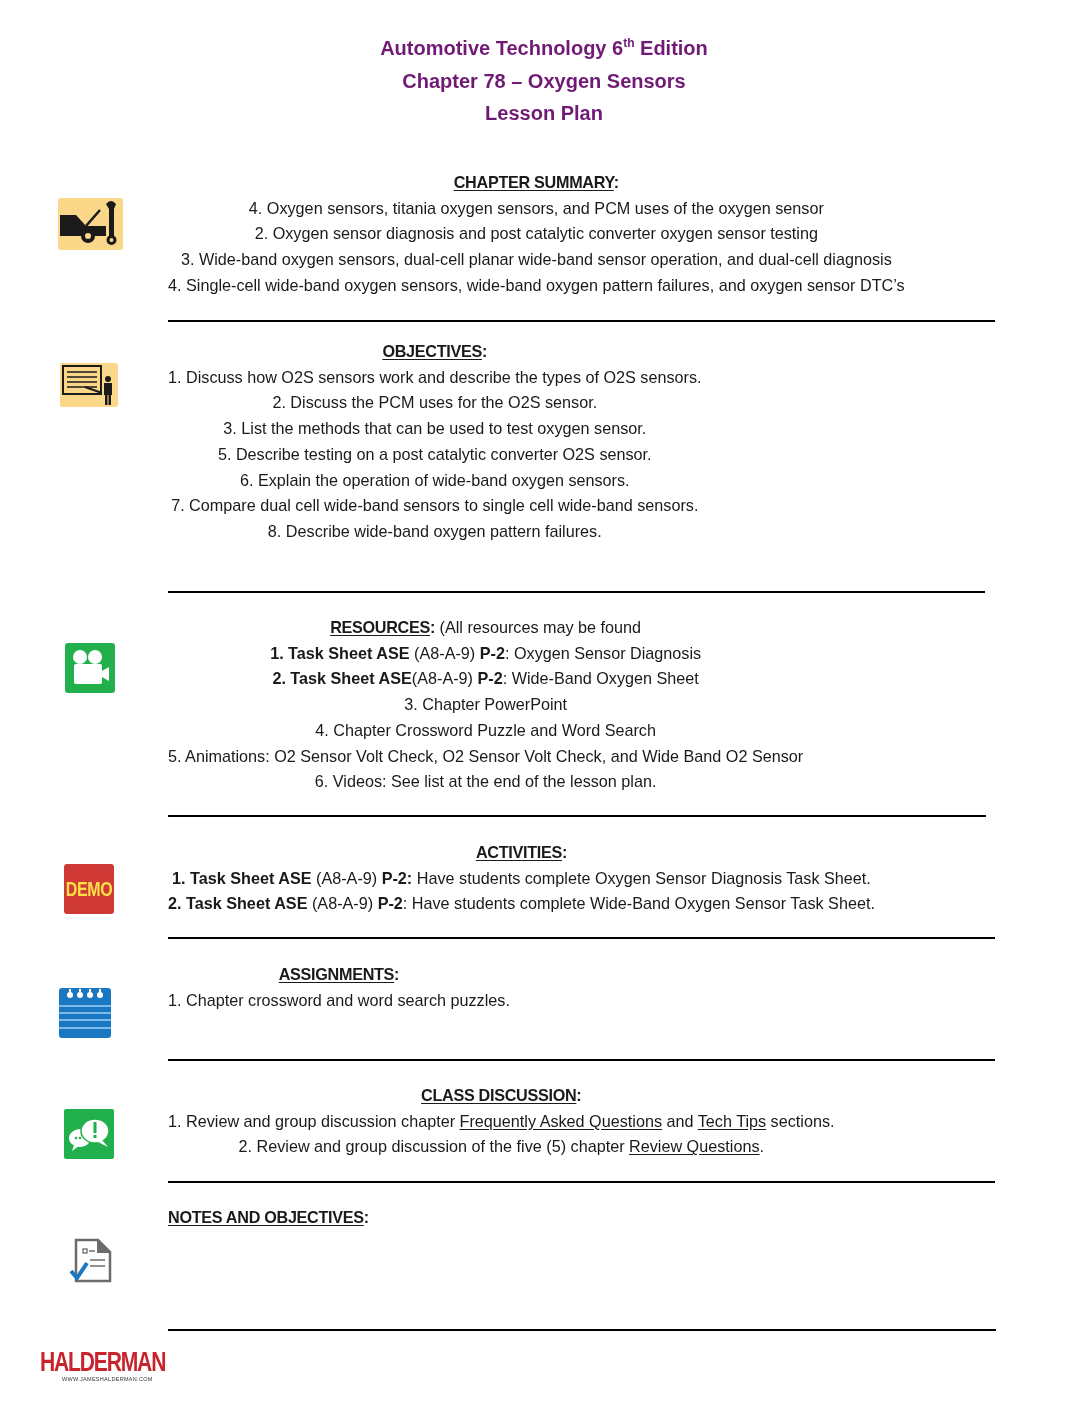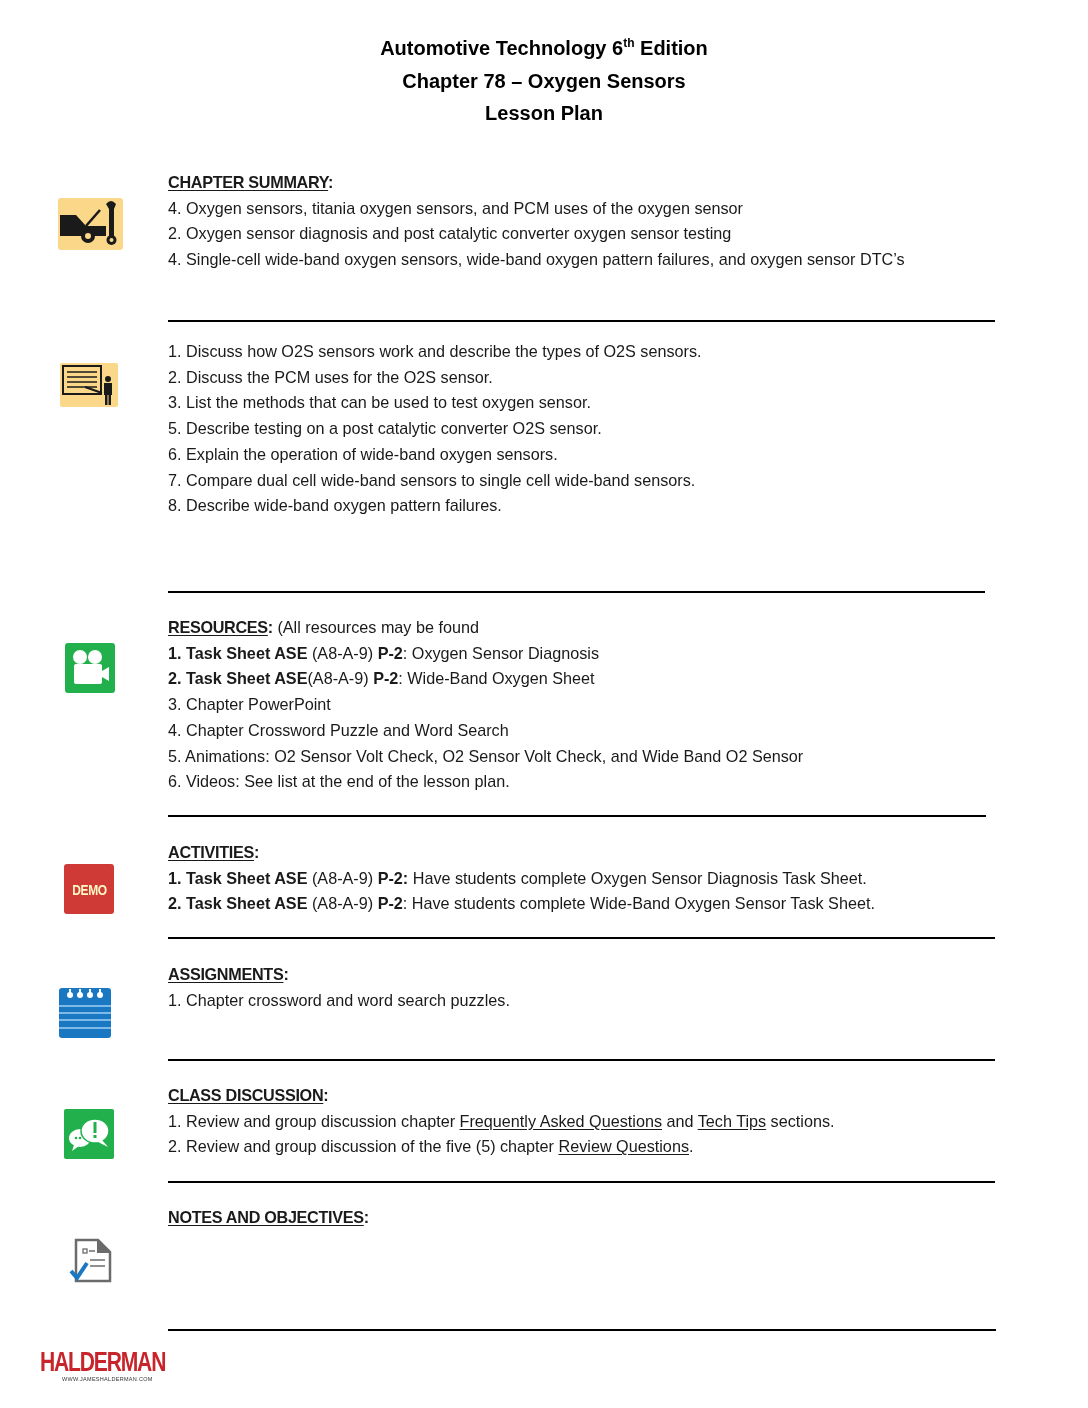--- a/index.html
+++ b/index.html
@@ -1,21 +1,21 @@
 <!DOCTYPE html>
 <html><head>
 <meta charset="utf-8">
 <style>
   html, body { margin: 0; padding: 0; background: #ffffff; }
   body { width: 1088px; height: 1408px; position: relative; overflow: hidden;
          font-family: "Liberation Sans", sans-serif; color: #111; }
   .title-block { position: absolute; top: 32px; left: 0; width: 1088px; text-align: center;
-                 font-weight: bold; font-size: 20px; line-height: 32.5px; color: #000000; }
+                 font-weight: bold; font-size: 20px; line-height: 32.5px; color: #701a75; }
   .title-block sup { font-size: 12px; vertical-align: 8px; line-height: 0; }
-  .section { position: absolute; left: 168px; font-size: 16.2px; line-height: 25.7px; color: #1a1a1a; }
+  .section { position: absolute; left: 168px; font-size: 16.2px; line-height: 25.7px; color: #1a1a1a; text-align: center; }
   .heading { font-weight: bold; letter-spacing: -0.3px; }
   .heading .u { text-decoration: underline; text-underline-offset: 2px; }
   .row { white-space: nowrap; }
   .b { font-weight: bold; }
   .link { text-decoration: underline; text-underline-offset: 2px; }
   .rule { position: absolute; left: 168px; height: 1.5px; background: #000; }
   .icon { position: absolute; }
   .logo { position: absolute; left: 40px; top: 1348px; width: 96px; }
   .logo-main { color: #c8242b; font-weight: bold; font-size: 27px; letter-spacing: -1.5px;
                transform: scaleX(0.78); transform-origin: left; line-height: 28px; white-space: nowrap; }
@@ -59,21 +59,21 @@
 </svg>
 
 <svg class="icon" style="left:65px;top:643px" width="50" height="50" viewBox="0 0 50 50">
   <rect x="0" y="0" width="50" height="50" rx="3" fill="#21b04b"></rect>
   <circle cx="15" cy="14" r="7" fill="#fff"></circle>
   <circle cx="30" cy="14" r="7" fill="#fff"></circle>
   <rect x="9" y="21" width="28" height="20" rx="2" fill="#fff"></rect>
   <path d="M37 28 L44 24 L44 38 L37 34 Z" fill="#fff"></path>
 </svg>
 
-<div class="icon" style="left:64px;top:864px;width:50px;height:50px;background:#cf3a36;border-radius:3px;color:#fef9c3;font-weight:bold;font-size:15px;display:flex;align-items:center;justify-content:center;letter-spacing:-0.5px;">
+<div class="icon" style="left:64px;top:864px;width:50px;height:50px;background:#cf3a36;border-radius:3px;color:#fde047;font-weight:bold;font-size:20px;display:flex;align-items:center;justify-content:center;letter-spacing:-0.5px;">
   <span style="transform:scaleX(0.8);display:inline-block">DEMO</span>
 </div>
 
 <svg class="icon" style="left:59px;top:988px" width="52" height="52" viewBox="0 0 52 52">
   <rect x="0" y="0" width="52" height="50" rx="3" fill="#1a78c2"></rect>
   <g fill="#fff">
     <circle cx="11" cy="7" r="3"></circle>
       <circle cx="21" cy="7" r="3"></circle>
       <circle cx="31" cy="7" r="3"></circle>
       <circle cx="41" cy="7" r="3"></circle>
@@ -109,25 +109,27 @@
   <line x1="21" y1="13" x2="27" y2="13" stroke="#6b6b6b" stroke-width="1.5"></line>
   <line x1="22" y1="22" x2="37" y2="22" stroke="#6b6b6b" stroke-width="1.5"></line>
   <line x1="22" y1="28" x2="37" y2="28" stroke="#6b6b6b" stroke-width="1.5"></line>
   <path d="M3 33 L9 40 L19 25" fill="none" stroke="#1a78c2" stroke-width="4"></path>
 </svg>
 
 <div class="section" style="top:170px">
   <div class="heading"><span class="u">CHAPTER SUMMARY</span>:</div>
   <div class="row">4. Oxygen sensors, titania oxygen sensors, and PCM uses of the oxygen sensor</div>
   <div class="row">2. Oxygen sensor diagnosis and post catalytic converter oxygen sensor testing</div>
+  <div class="row">3. Wide-band oxygen sensors, dual-cell planar wide-band sensor operation, and dual-cell diagnosis</div>
   <div class="row">4. Single-cell wide-band oxygen sensors, wide-band oxygen pattern failures, and oxygen sensor DTC’s</div>
 </div>
 <div class="rule" style="top:320px;width:827px"></div>
 
 <div class="section" style="top:339px">
+  <div class="heading"><span class="u">OBJECTIVES</span>:</div>
   <div class="row">1. Discuss how O2S sensors work and describe the types of O2S sensors.</div>
   <div class="row">2. Discuss the PCM uses for the O2S sensor.</div>
   <div class="row">3. List the methods that can be used to test oxygen sensor.</div>
   <div class="row">5. Describe testing on a post catalytic converter O2S sensor.</div>
   <div class="row">6. Explain the operation of wide-band oxygen sensors.</div>
   <div class="row">7. Compare dual cell wide-band sensors to single cell wide-band sensors.</div>
   <div class="row">8.  Describe wide-band oxygen pattern failures.</div>
 </div>
 <div class="rule" style="top:591px;width:817px"></div>
 

